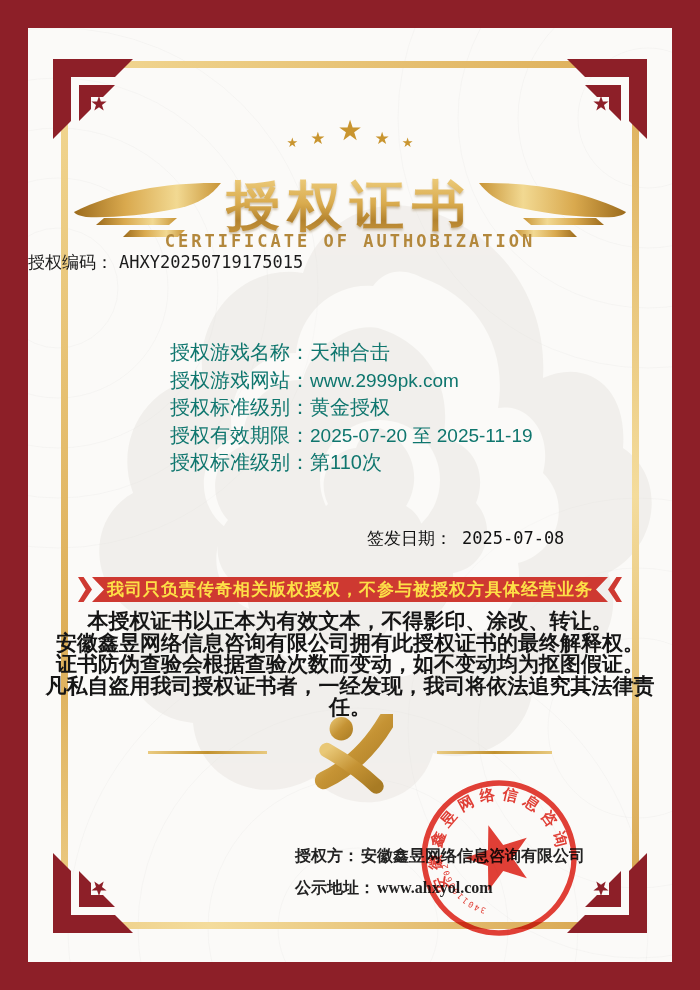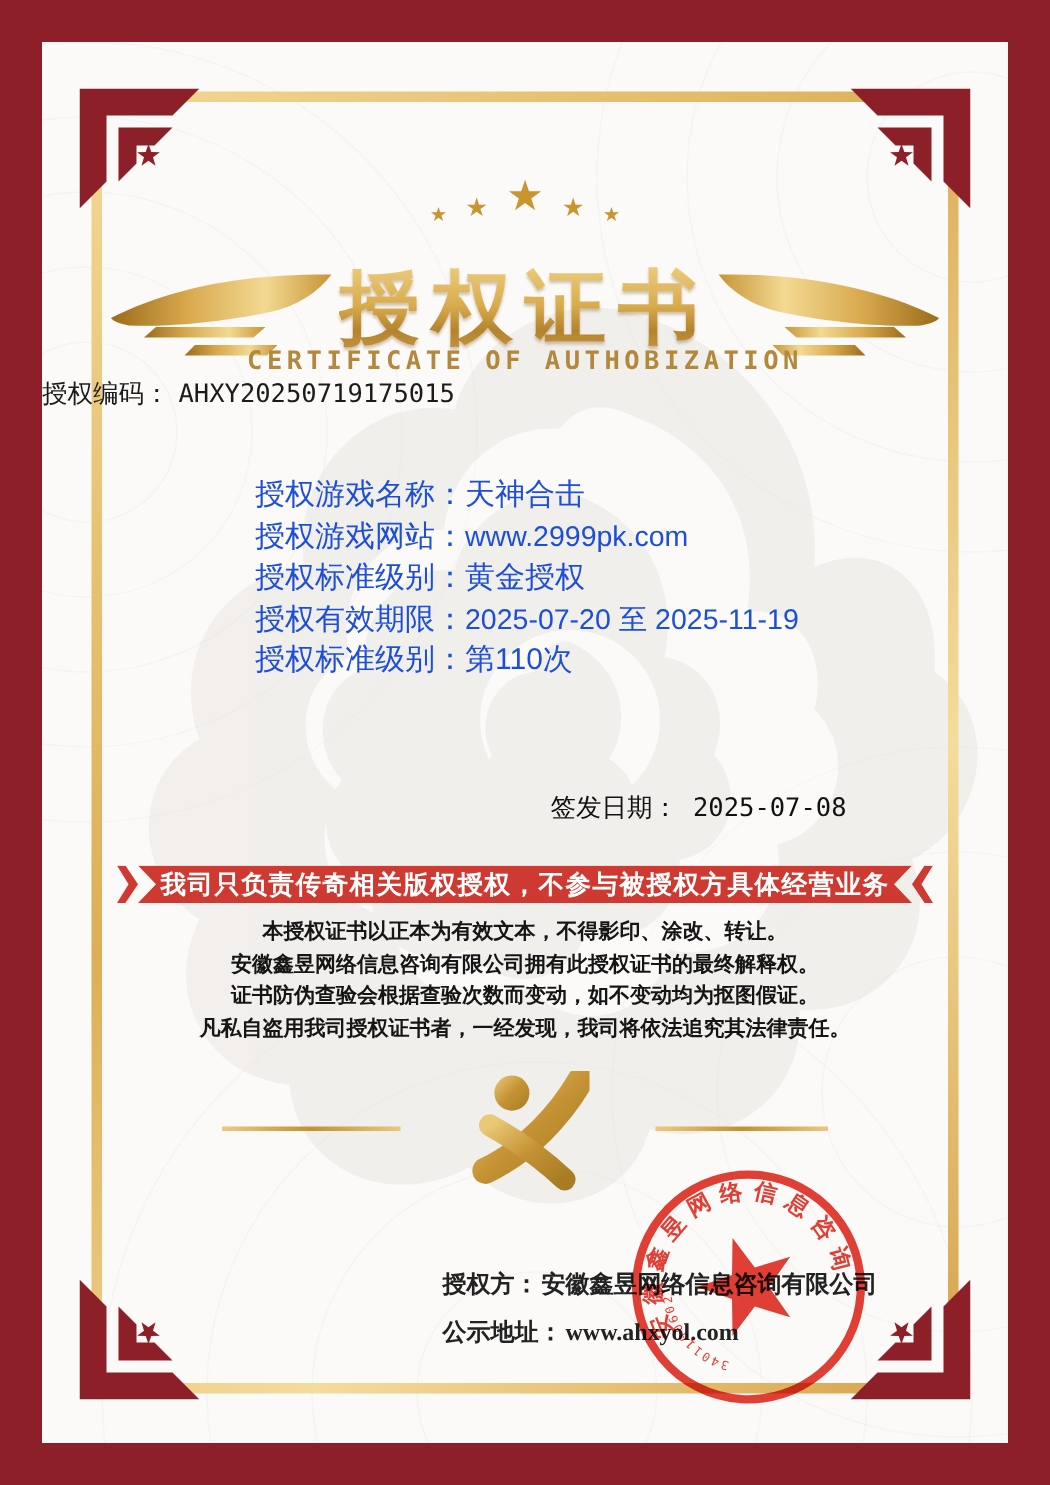--- a/index.html
+++ b/index.html
@@ -34,40 +34,40 @@
     .title{background:linear-gradient(180deg,#F0D183 4%,#D9AB4E 48%,#B4832E 72%,#CE9C44 100%);
            -webkit-background-clip:text;background-clip:text;color:transparent;}
   }
   .subtitle{position:absolute;top:203px;left:0;width:100%;text-align:center;
             font-family:"DejaVu Sans Mono",monospace;font-weight:bold;font-size:17px;
             letter-spacing:3px;color:#B3883C;}
   .code-line{position:absolute;top:223px;left:0;width:100%;text-align:left;font-size:17px;color:#1b1b1b;}
   .code-line .val{font-family:"DejaVu Sans Mono",monospace;margin-left:6px;}
 
   
-  .details{position:absolute;left:142px;top:289px;font-size:20px;line-height:27.5px;color:#1d4ed8;}
+  .details{position:absolute;left:142px;top:311px;font-size:20px;line-height:27.5px;color:#0f766e;}
   .details .row{white-space:nowrap;}
   .details .val{font-family:Liberation Sans, sans-serif;font-size:19px;}
 
   
   .issue{position:absolute;left:339px;top:499px;font-size:17px;color:#111;}
   .issue .val{font-family:"DejaVu Sans Mono",monospace;margin-left:10px;}
 
   
   .banner-body{position:absolute;top:549px;left:64px;width:516px;height:25px;background:#CE3931;
     clip-path:polygon(12px 50%,0 0,100% 0,calc(100% - 12px) 50%,100% 100%,0 100%);
-    color:#ffffff;font-family:"Liberation Serif",serif;font-weight:bold;font-size:17px;
+    color:#fde047;font-family:"Liberation Serif",serif;font-weight:bold;font-size:17px;
     line-height:25px;text-align:center;letter-spacing:1px;white-space:nowrap;}
   .banner-acc{position:absolute;top:549px;width:14px;height:25px;background:#CE3931;}
   .banner-acc.left{left:50px;clip-path:polygon(0 0,40% 0,100% 50%,40% 100%,0 100%,55% 50%);}
   .banner-acc.right{left:580px;clip-path:polygon(100% 0,60% 0,0 50%,60% 100%,100% 100%,45% 50%);}
 
   
   .notes{position:absolute;top:583px;left:0;width:100%;text-align:center;
-         font-family:"Liberation Serif",serif;font-weight:bold;font-size:14px;
+         font-family:"Liberation Serif",serif;font-weight:bold;font-size:21px;
          line-height:21.5px;color:#151515;}
 
   
   .logo{position:absolute;left:283px;top:686px;width:82px;height:88px;}
   .gold-line{position:absolute;top:723px;height:3px;background:linear-gradient(90deg,#EACB81,#C2922F,#E8C97E);}
   .gold-line.left{left:120px;width:119px;}
   .gold-line.right{left:409px;width:115px;}
 
   
   .footer-info{position:absolute;left:267px;top:818px;color:#222;

